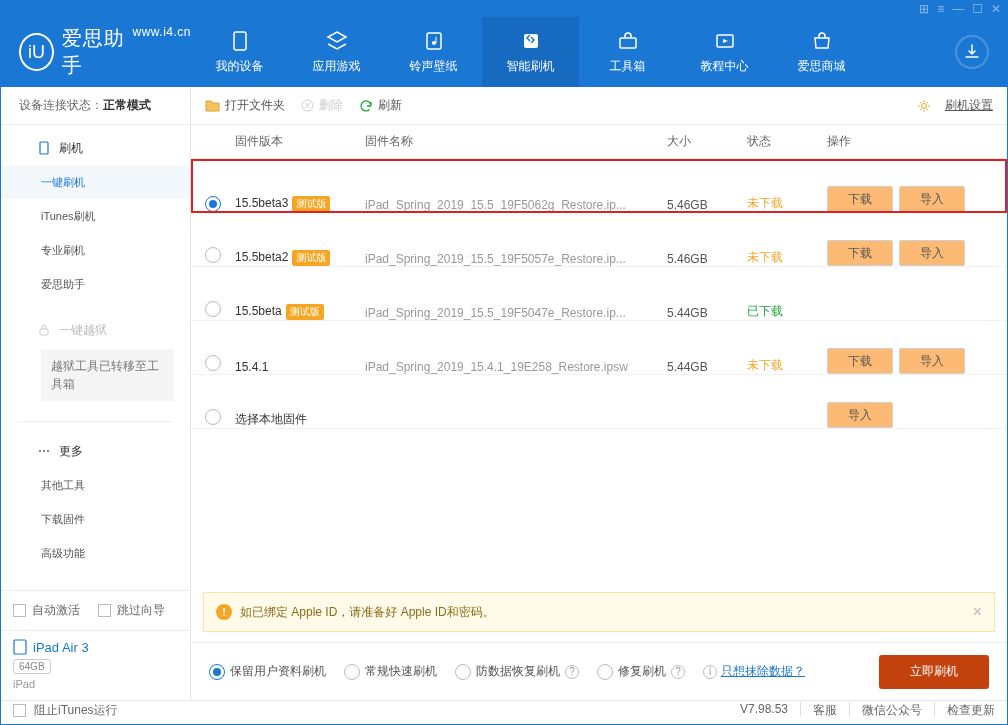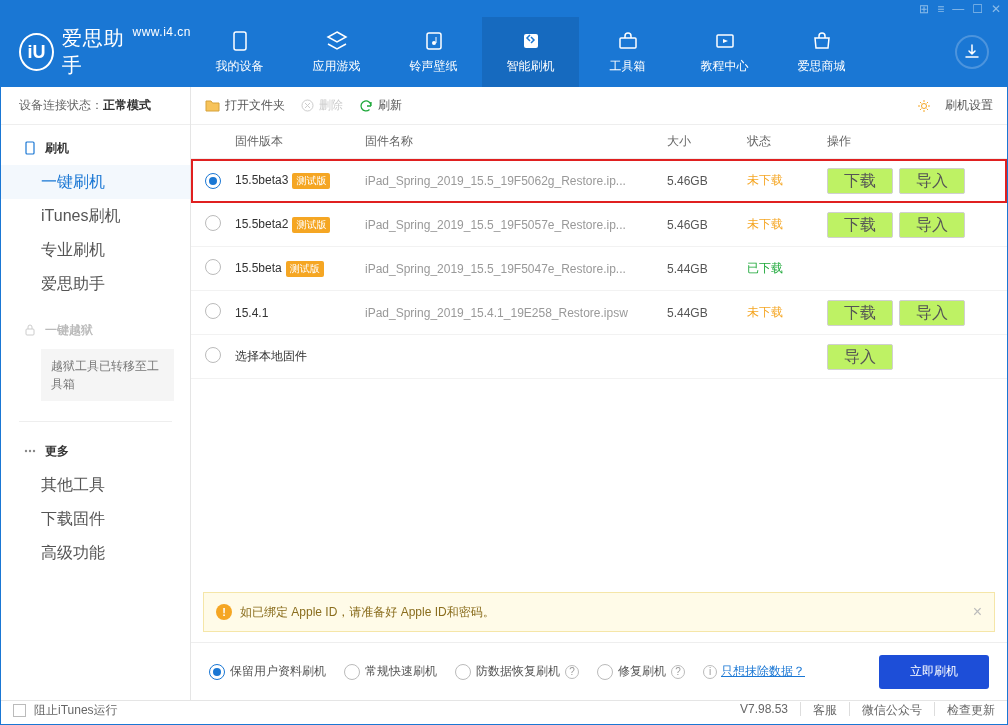--- a/index.html
+++ b/index.html
@@ -1,83 +1,83 @@
 <!DOCTYPE html>
 <html><head>
 <meta charset="utf-8">
 <style>
 * { box-sizing: border-box; margin: 0; padding: 0; font-family: "Microsoft YaHei", sans-serif; }
 body { background: #fff; width: 1008px; height: 725px; overflow: hidden; border: 1px solid #1a77d4; }
 .titlebar { height: 16px; background: #1a77d4; display: flex; justify-content: flex-end; align-items: center; padding-right: 6px; gap: 8px; }
 .titlebar span { color: #8cbce8; font-size: 12px; cursor: pointer; }
 .header { height: 70px; background: #1a77d4; display: flex; align-items: center; }
 .logo-area { width: 190px; display: flex; align-items: center; color: #fff; padding-left: 18px; }
-.logo-circle { width: 38px; height: 38px; border: 2px solid #fff; border-radius: 50%; display: flex; align-items: center; justify-content: center; font-weight: bold; font-size: 18px; margin-right: 8px; }
+.logo-circle { width: 38px; height: 38px; border: 2px solid #fff; border-radius: 50%; display: flex; align-items: center; justify-content: center; font-weight: normal; font-size: 18px; margin-right: 8px; }
 .logo-text { display: flex; flex-direction: row; }
 .logo-title { font-size: 20px; font-weight: 400; letter-spacing: 1px; }
 .logo-sub { font-size: 12px; letter-spacing: 0.5px; }
 .nav { display: flex; flex: 1; height: 70px; }
 .nav-item { width: 97px; display: flex; flex-direction: column; align-items: center; justify-content: center; color: #fff; cursor: pointer; gap: 6px; }
 .nav-item.active { background: #166abf; }
 .nav-icon { width: 22px; height: 22px; display: flex; align-items: center; justify-content: center; }
 .nav-label { font-size: 12px; }
 .download-circle { width: 34px; height: 34px; border: 2px solid #4c94dd; border-radius: 50%; margin: 0 18px; cursor: pointer; display:flex; align-items:center; justify-content:center; }
 .download-circle svg { fill: #fff; }
 .body { display: flex; height: 613px; }
 .sidebar { width: 190px; border-right: 1px solid #e5e5e5; display: flex; flex-direction: column; }
 .conn-status { height: 38px; font-size: 12px; color: #666; display: flex; align-items: center; padding-left: 18px; border-bottom: 1px solid #eee; }
 .conn-status b { color: #333; font-weight: bold; }
 .side-section { padding: 6px 0; }
-.side-head { display: flex; align-items: center; height: 34px; padding-left: 22px; font-size: 12px; color: #333; gap: 8px; font-weight: bold; }
+.side-head { display: flex; align-items: center; height: 34px; padding-left: 36px; font-size: 12px; color: #333; gap: 8px; }
 .side-head.dim { color: #bbb; }
 .side-head svg { flex-shrink: 0; }
-.side-item { height: 34px; display: flex; align-items: center; padding-left: 40px; font-size: 16px; color: #555; cursor: pointer; }
+.side-item { height: 34px; display: flex; align-items: center; padding-left: 40px; font-size: 11px; color: #555; cursor: pointer; }
 .side-item.active { color: #1a77d4; background: #f3f8fd; position: relative; }
 .side-item.active::before { content:""; position:absolute; right:0; top:0; bottom:0; width:3px; }
 .side-note { margin: 2px 16px 8px 40px; background: #f5f5f5; padding: 8px 10px; font-size: 12px; color: #777; line-height: 1.5; }
 .side-divider { height: 1px; background: #eee; margin: 6px 18px; }
 .sidebar-bottom { margin-top: auto; }
 .auto-row { height: 40px; border-top: 1px solid #eee; display: flex; align-items: center; padding: 0 12px; gap: 6px; font-size: 12px; color: #666; }
 .chk { width: 13px; height: 13px; border: 1px solid #bbb; background: #fff; }
 .device-info { border-top: 1px solid #eee; padding: 8px 12px 10px; }
 .device-name { color: #1a77d4; font-size: 13px; font-weight: 500; display: flex; align-items: center; gap: 6px; }
 .device-badge { display:inline-block; font-size: 10px; color:#888; border:1px solid #ccc; border-radius:3px; padding:1px 5px; margin-top:4px; }
 .device-type { font-size: 11px; color: #999; margin-top: 4px; }
 .main { flex: 1; display: flex; flex-direction: column; }
 .toolbar { height: 38px; border-bottom: 1px solid #eee; display: flex; align-items: center; padding: 0 14px; gap: 16px; font-size: 12px; }
 .tool-btn { display: flex; align-items: center; gap: 5px; cursor: pointer; color: #555; }
 .tool-btn.dim { color: #ccc; }
-.tool-right { margin-left: auto; color: #555; display: flex; align-items: center; gap: 14px; }
+.tool-right { margin-left: auto; color: #555; display: flex; align-items: center; gap: 14px; text-decoration: underline; }
 .table-head { display: flex; height: 34px; align-items: center; font-size: 12px; color: #666; border-bottom: 1px solid #eee; padding-left: 14px; }
 .col-radio { width: 30px; }
 .col-ver { width: 130px; }
 .col-name { flex: 1; }
 .col-size { width: 80px; text-align: left; }
 .col-status { width: 80px; }
 .col-ops { width: 180px; }
 .fw-list { }
-.fw-row { display: flex; align-items: center; height: 44px; border-bottom: 1px solid #f2f2f2; padding-left: 14px; font-size: 12px; color: #555; }
+.fw-row { display: flex; align-items: flex-end; height: 54px; border-bottom: 1px solid #f2f2f2; padding-left: 14px; font-size: 12px; color: #555; }
 .fw-row.highlight { outline: 2px solid #e02020; outline-offset: -2px; }
 .radio { width: 16px; height: 16px; border: 1px solid #bbb; border-radius: 50%; display:inline-flex; align-items:center; justify-content:center; }
 .radio.checked { border-color: #1a77d4; }
 .radio.checked::after { content:""; width:8px; height:8px; background:#1a77d4; border-radius:50%; }
 .beta-tag { display:inline-block; font-size:10px; color:#fff; background:#f5a623; border-radius:2px; padding:1px 4px; margin-left:4px; }
 .fw-ver { color:#333; font-weight:500; }
 .status-not { color:#f5a623; }
 .status-done { color:#1ea83a; }
-.sm-btn { display:inline-block; width:66px; height:26px; line-height:24px; text-align:center; border:1px solid #d0d0d0; background:#bef264; font-size:16px; color:#555; border-radius:2px; cursor:pointer; margin-right:6px; }
+.sm-btn { display:inline-block; width:66px; height:26px; line-height:24px; text-align:center; border:1px solid #d0d0d0; background:#fdba74; font-size:12px; color:#555; border-radius:2px; cursor:pointer; margin-right:6px; }
 .lower { margin-top: auto; }
 .notice { height: 40px; background:#fffbe8; border:1px solid #f5e6a8; margin: 8px 12px 0; display:flex; align-items:center; padding:0 12px; font-size:12px; color:#8a6d1d; }
 .notice .warn { width:16px; height:16px; border-radius:50%; background:#f5a623; color:#fff; display:inline-flex; align-items:center; justify-content:center; font-size:11px; font-weight:bold; margin-right:8px; }
 .notice .x { margin-left:auto; color:#bbb; cursor:pointer; font-size:16px; }
 .modes { height: 58px; display:flex; align-items:center; padding:0 18px; gap:18px; border-top:1px solid #eee; margin-top:10px; font-size:12px; color:#555; }
 .mode { display:flex; align-items:center; gap:5px; cursor:pointer; }
 .mode .q { width:14px; height:14px; border:1px solid #bbb; border-radius:50%; color:#999; font-size:10px; display:inline-flex; align-items:center; justify-content:center; }
 .link { color:#1a77d4; text-decoration:underline; cursor:pointer; }
-.big-btn { margin-left:auto; width:110px; height:34px; background:#1d4ed8; color:#fff; border-radius:3px; display:flex; align-items:center; justify-content:center; cursor:pointer; }
+.big-btn { margin-left:auto; width:110px; height:34px; background:#c2410c; color:#fff; border-radius:3px; display:flex; align-items:center; justify-content:center; cursor:pointer; }
 .footer { height: 19px; border-top: 1px solid #e5e5e5; display:flex; align-items:center; padding:0 12px; font-size:12px; color:#666; gap:8px; }
 .footer .sep { width:1px; height:14px; background:#ddd; margin:0 4px; }
 .footer-right { margin-left:auto; display:flex; gap:8px; }
 </style>
 </head>
 <body>
 
 <div class="titlebar">
   <span>⊞</span>
   <span>≡</span>
@@ -203,20 +203,38 @@
             <circle cx="7" cy="7" r="1.2" fill="#888"></circle>
             <circle cx="11" cy="7" r="1.2" fill="#888"></circle>
           </svg>
         <span>更多</span>
       </div>
       <div id="more-items">
           <div class="side-item">其他工具</div>
           <div class="side-item">下载固件</div>
           <div class="side-item">高级功能</div>
         </div>
+    </div>
+    <div class="sidebar-bottom">
+      <div class="auto-row">
+        <span class="chk"></span>
+        <span>自动激活</span>
+        <span class="chk" style="margin-left:12px"></span>
+        <span>跳过向导</span>
+      </div>
+      <div class="device-info">
+        <div class="device-name">
+          <svg width="14" height="16">
+              <rect x="1" y="1" width="12" height="14" rx="1" fill="none" stroke="#1a77d4" stroke-width="1.2"></rect>
+            </svg>
+          <span>iPad Air 3</span>
+        </div>
+        <span class="device-badge">64GB</span>
+        <div class="device-type">iPad</div>
+      </div>
     </div>
   </div>
 
   <div class="main">
     <div class="toolbar">
       <div class="tool-btn">
         <svg width="15" height="13">
             <path d="M1 2h5l1.5 2H14v8H1z" fill="#f7c35a" stroke="#d6a23a"></path>
           </svg>
         <span>打开文件夹</span>

